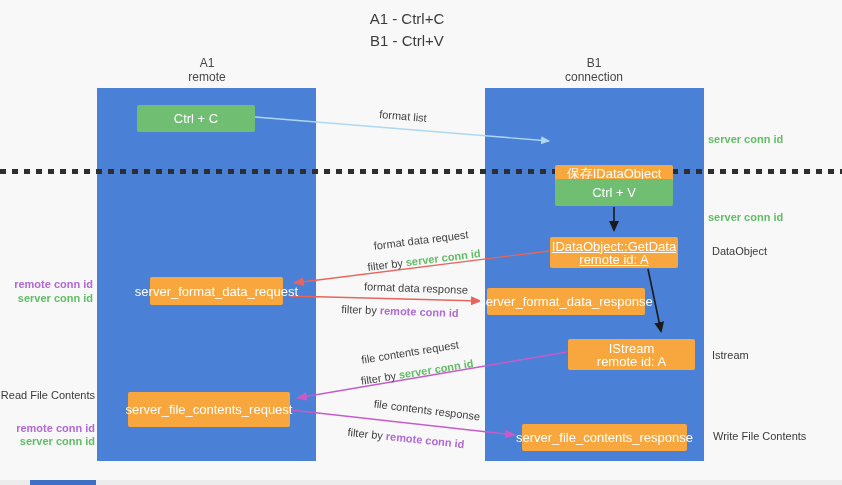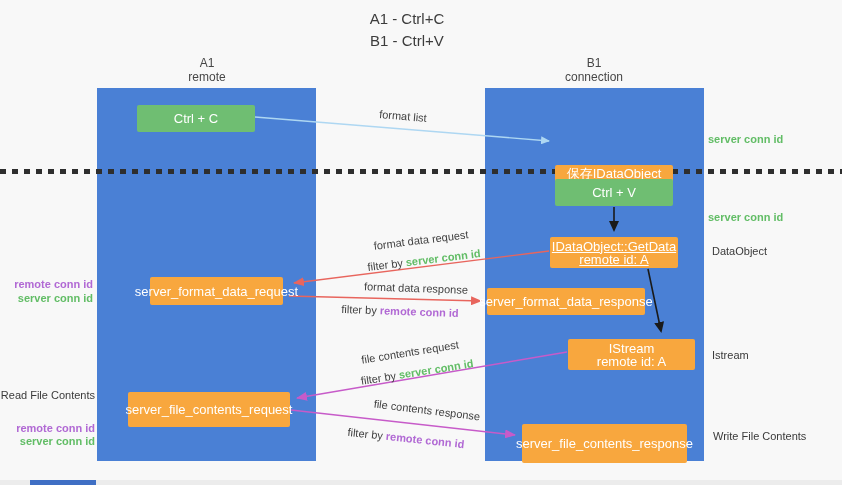--- a/index.html
+++ b/index.html
@@ -29,21 +29,21 @@
   .node.orange { background:#f8a73e; }
 
   .n-ctrl-c    { left:137px; top:105px; width:118px; height:27px; }
   .n-save-ido  { left:555px; top:127px; width:118px; height:30px;margin-top:38px; }
   .n-ctrl-v    { left:555px; top:179px; width:118px; height:27px; }
   .n-getdata   { left:550px; top:237px; width:128px; height:31px;text-decoration:underline; }
   .n-fmt-req   { left:130px; top:277px; width:133px; height:28px;margin-left:20px; }
   .n-fmt-resp  { left:487px; top:288px; width:158px; height:27px; }
   .n-istream   { left:568px; top:339px; width:127px; height:31px; }
   .n-file-req  { left:128px; top:392px; width:162px; height:35px; }
-  .n-file-resp { left:522px; top:424px; width:165px; height:39px; }
+  .n-file-resp { left:522px; top:424px; width:165px; height:27px; }
 
   .arrow-label { position:absolute; z-index:6; font-size:11px; color:#3f3f3f; white-space:nowrap; }
   .al-format-list    { left:403px; top:116px; transform:translate(-50%,-50%) rotate(5deg); }
   .al-fmt-req        { left:421px; top:240px; transform:translate(-50%,-50%) rotate(-7deg); }
   .al-fmt-req-filter { left:424px; top:260px; transform:translate(-50%,-50%) rotate(-7deg); }
   .al-fmt-resp       { left:416px; top:288px; transform:translate(-50%,-50%) rotate(2deg); }
   .al-fmt-resp-filter{ left:400px; top:311px; transform:translate(-50%,-50%) rotate(2deg); }
   .al-file-req       { left:410px; top:352px; transform:translate(-50%,-50%) rotate(-9deg); }
   .al-file-req-filter{ left:417px; top:372px; transform:translate(-50%,-50%) rotate(-9deg); }
   .al-file-resp      { left:427px; top:410px; transform:translate(-50%,-50%) rotate(7deg); }

